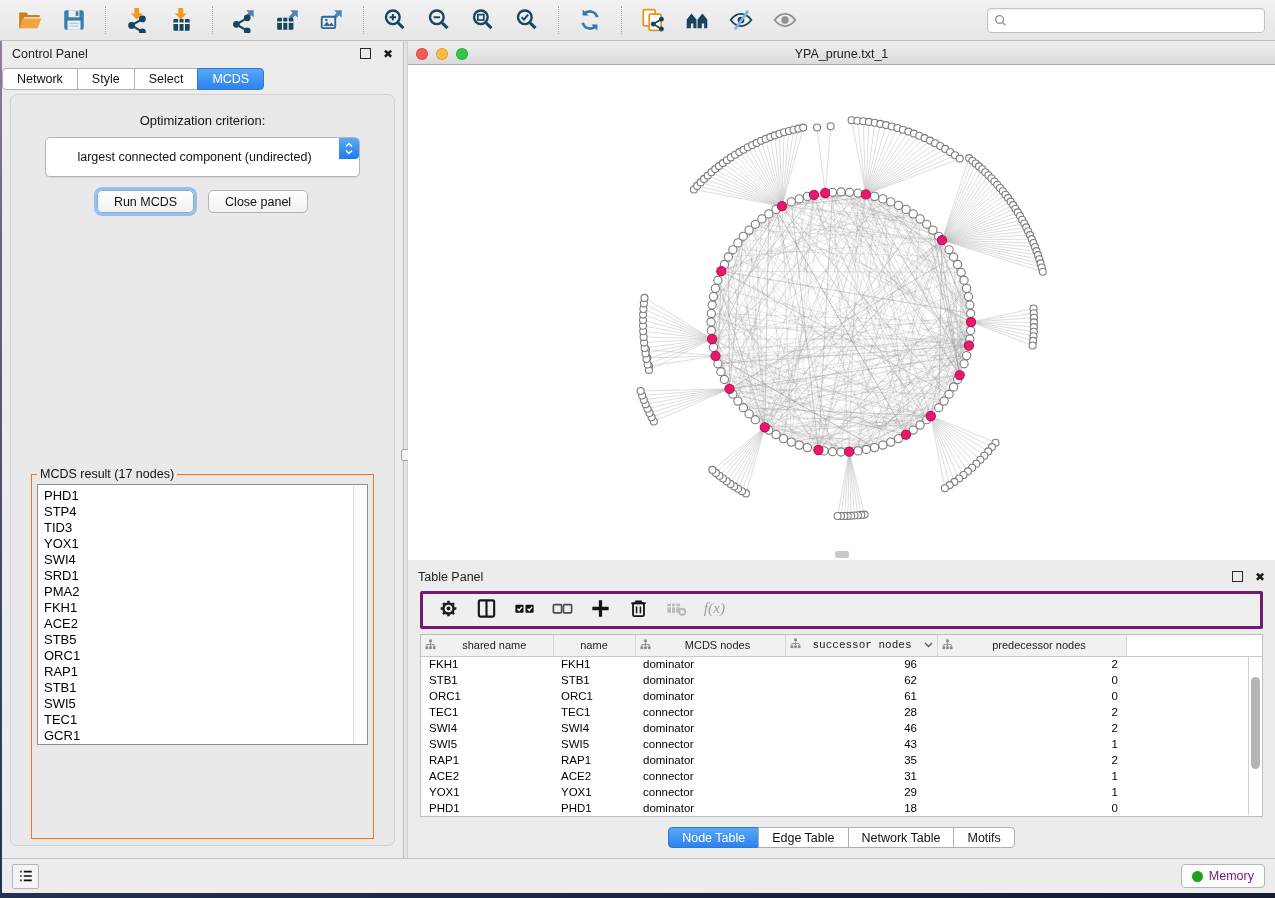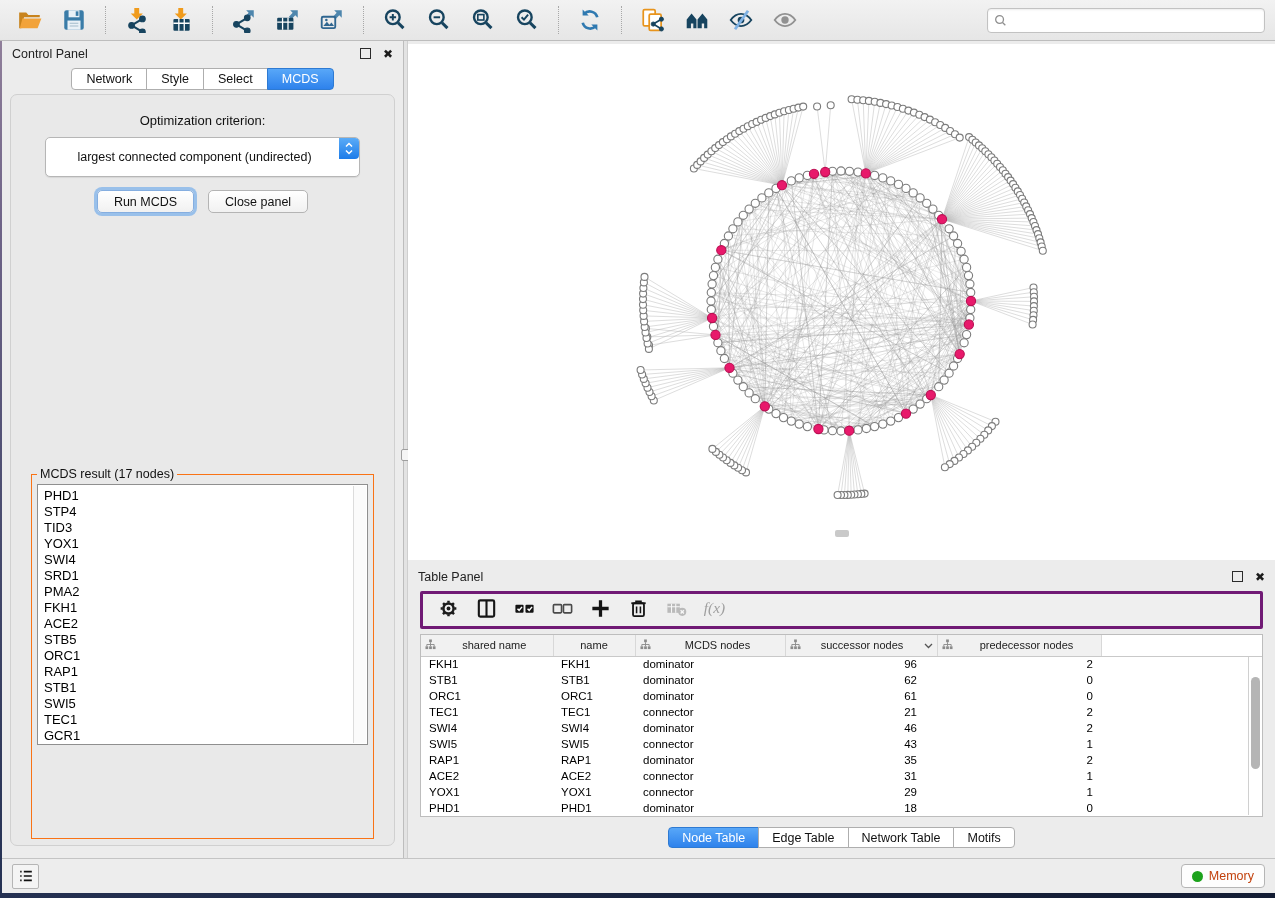--- a/index.html
+++ b/index.html
@@ -32,21 +32,21 @@
 
   
   .workspace { position:absolute; top:41px; left:2px; right:0; bottom:0; background:#ececec;padding-left:28px; }
 
   
   .control-panel { position:absolute; left:0; top:0; width:401px; bottom:35px; display:flex; flex-direction:column; background:#ececec; }
   .panel-header { height:25px; display:flex; align-items:center; padding:0 10px; font-size:12.5px; color:#222; }
   .panel-header .spacer { flex:1; }
   .float-btn { width:11px; height:11px; border:1.6px solid #2b2b2b; margin-right:12px; background:transparent; }
   .close-btn { font-size:12px; font-weight:bold; color:#1b1b1b; line-height:1; }
-  .cp-tabs { display:flex; justify-content:center; margin-top:2px; height:22px; }
+  .cp-tabs { display:flex; margin-top:2px; height:22px; }
   .tab {
     background:#fff; border:1px solid #aeaeae; padding:2px 14px; font-size:12.5px;
     display:flex; align-items:center; margin-left:-1px; color:#111;
   }
   .tab:first-child { border-radius:4px 0 0 4px; margin-left:0; }
   .tab:last-child { border-radius:0 4px 4px 0; }
   .tab.active { background:linear-gradient(#58a7f8,#2e82ec); border-color:#2e7ad2; color:#fff; }
   .cp-content {
     flex:1; margin:4px 8px 12px; background:#e9e9e9; border:1px solid #d0d0d0; border-radius:7px;
     display:flex; flex-direction:column; overflow:hidden;
@@ -120,21 +120,21 @@
   .tp-tabs .tab { font-size:12.5px; padding:1px 13px; }
 
   
   .status-bar {
     position:absolute; left:0; right:0; bottom:0; height:35px; background:#ededed; border-top:1px solid #c4c4c4;
     display:flex; align-items:center; padding:0 10px;
   }
   .list-btn { width:27px; height:25px; border:1px solid #b5b5b5; background:#f4f4f4; border-radius:2px; display:flex; align-items:center; justify-content:center; }
   .memory-btn {
     margin-left:auto; height:24px; border:1px solid #b5b5b5; background:#fdfdfd; border-radius:4px;
-    display:flex; align-items:center; gap:6px; padding:0 10px; font-size:12.5px; color:#c2410c;
+    display:flex; align-items:center; gap:6px; padding:0 10px; font-size:12.5px; color:#701a75;
   }
   .mem-dot { width:11px; height:11px; border-radius:50%; }
 </style>
 </head>
 <body>
 
 <div class="app">
 
   <div class="toolbar">
     <div class="tb-icons">
@@ -374,20 +374,28 @@
         </fieldset>
       </div>
     </div>
 
     <div class="v-splitter">
         <div class="v-grip"></div>
       </div>
 
     <div class="right-col">
       <div class="network-panel">
+        <div class="net-titlebar">
+          <div class="net-title">YPA_prune.txt_1</div>
+          <div class="lights">
+            <span class="light" style="background: rgb(252, 87, 83);"></span>
+            <span class="light" style="background: rgb(253, 188, 64);"></span>
+            <span class="light" style="background: rgb(51, 199, 72);"></span>
+          </div>
+        </div>
         <div class="net-canvas">
           <svg id="graph" width="100%" height="494" viewBox="0 0 867 494">
               <g>
                 <line x1="313.3" y1="206.2" x2="562.7" y2="248.5" stroke="#909090" stroke-opacity="0.28" stroke-width="0.8"></line>
                 <line x1="313.3" y1="206.2" x2="545.6" y2="322.0" stroke="#909090" stroke-opacity="0.28" stroke-width="0.8"></line>
                 <line x1="313.3" y1="206.2" x2="482.7" y2="136.9" stroke="#909090" stroke-opacity="0.28" stroke-width="0.8"></line>
                 <line x1="313.3" y1="206.2" x2="309.9" y2="298.8" stroke="#909090" stroke-opacity="0.28" stroke-width="0.8"></line>
                 <line x1="313.3" y1="206.2" x2="320.4" y2="192.0" stroke="#909090" stroke-opacity="0.28" stroke-width="0.8"></line>
                 <line x1="313.3" y1="206.2" x2="490.5" y2="140.4" stroke="#909090" stroke-opacity="0.28" stroke-width="0.8"></line>
                 <line x1="313.3" y1="206.2" x2="309.9" y2="298.8" stroke="#909090" stroke-opacity="0.28" stroke-width="0.8"></line>
@@ -1318,36 +1326,36 @@
                       <span><svg width="11" height="11" viewBox="0 0 12 12">
                           <rect x="4.5" y="0.5" width="3" height="3" fill="#8b8b8b"></rect>
                           <rect x="0.5" y="8" width="3" height="3" fill="#8b8b8b"></rect>
                           <rect x="4.5" y="8" width="3" height="3" fill="#8b8b8b"></rect>
                           <rect x="8.5" y="8" width="3" height="3" fill="#8b8b8b"></rect>
                           <path d="M6 3.5V6M2 8V6h8v2M6 6v2" stroke="#8b8b8b" fill="none"></path>
                         </svg></span>
                       <span class="th-label">MCDS nodes</span>
                     </span>
                   </th>
-                  <th style="width: 152px;">
+                  <th style="width: 152px; font-family: Liberation Mono, monospace;">
                     <span class="th-inner">
                       <span><svg width="11" height="11" viewBox="0 0 12 12">
                           <rect x="4.5" y="0.5" width="3" height="3" fill="#8b8b8b"></rect>
                           <rect x="0.5" y="8" width="3" height="3" fill="#8b8b8b"></rect>
                           <rect x="4.5" y="8" width="3" height="3" fill="#8b8b8b"></rect>
                           <rect x="8.5" y="8" width="3" height="3" fill="#8b8b8b"></rect>
                           <path d="M6 3.5V6M2 8V6h8v2M6 6v2" stroke="#8b8b8b" fill="none"></path>
                         </svg></span>
                       <span class="th-label">successor nodes</span>
                       <span><svg width="9" height="6" viewBox="0 0 9 6">
                           <path d="M1 1l3.5 3.5L8 1" stroke="#555" fill="none" stroke-width="1.3"></path>
                         </svg></span>
                     </span>
                   </th>
-                  <th style="width: 164px;">
+                  <th style="width: 189px;">
                     <span class="th-inner">
                       <span><svg width="11" height="11" viewBox="0 0 12 12">
                           <rect x="4.5" y="0.5" width="3" height="3" fill="#8b8b8b"></rect>
                           <rect x="0.5" y="8" width="3" height="3" fill="#8b8b8b"></rect>
                           <rect x="4.5" y="8" width="3" height="3" fill="#8b8b8b"></rect>
                           <rect x="8.5" y="8" width="3" height="3" fill="#8b8b8b"></rect>
                           <path d="M6 3.5V6M2 8V6h8v2M6 6v2" stroke="#8b8b8b" fill="none"></path>
                         </svg></span>
                       <span class="th-label">predecessor nodes</span>
                     </span>
@@ -1377,21 +1385,21 @@
                   <td>ORC1</td>
                   <td>dominator</td>
                   <td class="num" style="padding-right: 20px;">61</td>
                   <td class="num">0</td>
                   <td></td>
                 </tr>
                 <tr>
                   <td>TEC1</td>
                   <td>TEC1</td>
                   <td>connector</td>
-                  <td class="num" style="padding-right: 20px;">21</td>
+                  <td class="num" style="padding-right: 20px;">28</td>
                   <td class="num">2</td>
                   <td></td>
                 </tr>
                 <tr>
                   <td>SWI4</td>
                   <td>SWI4</td>
                   <td>dominator</td>
                   <td class="num" style="padding-right: 20px;">46</td>
                   <td class="num">2</td>
                   <td></td>

